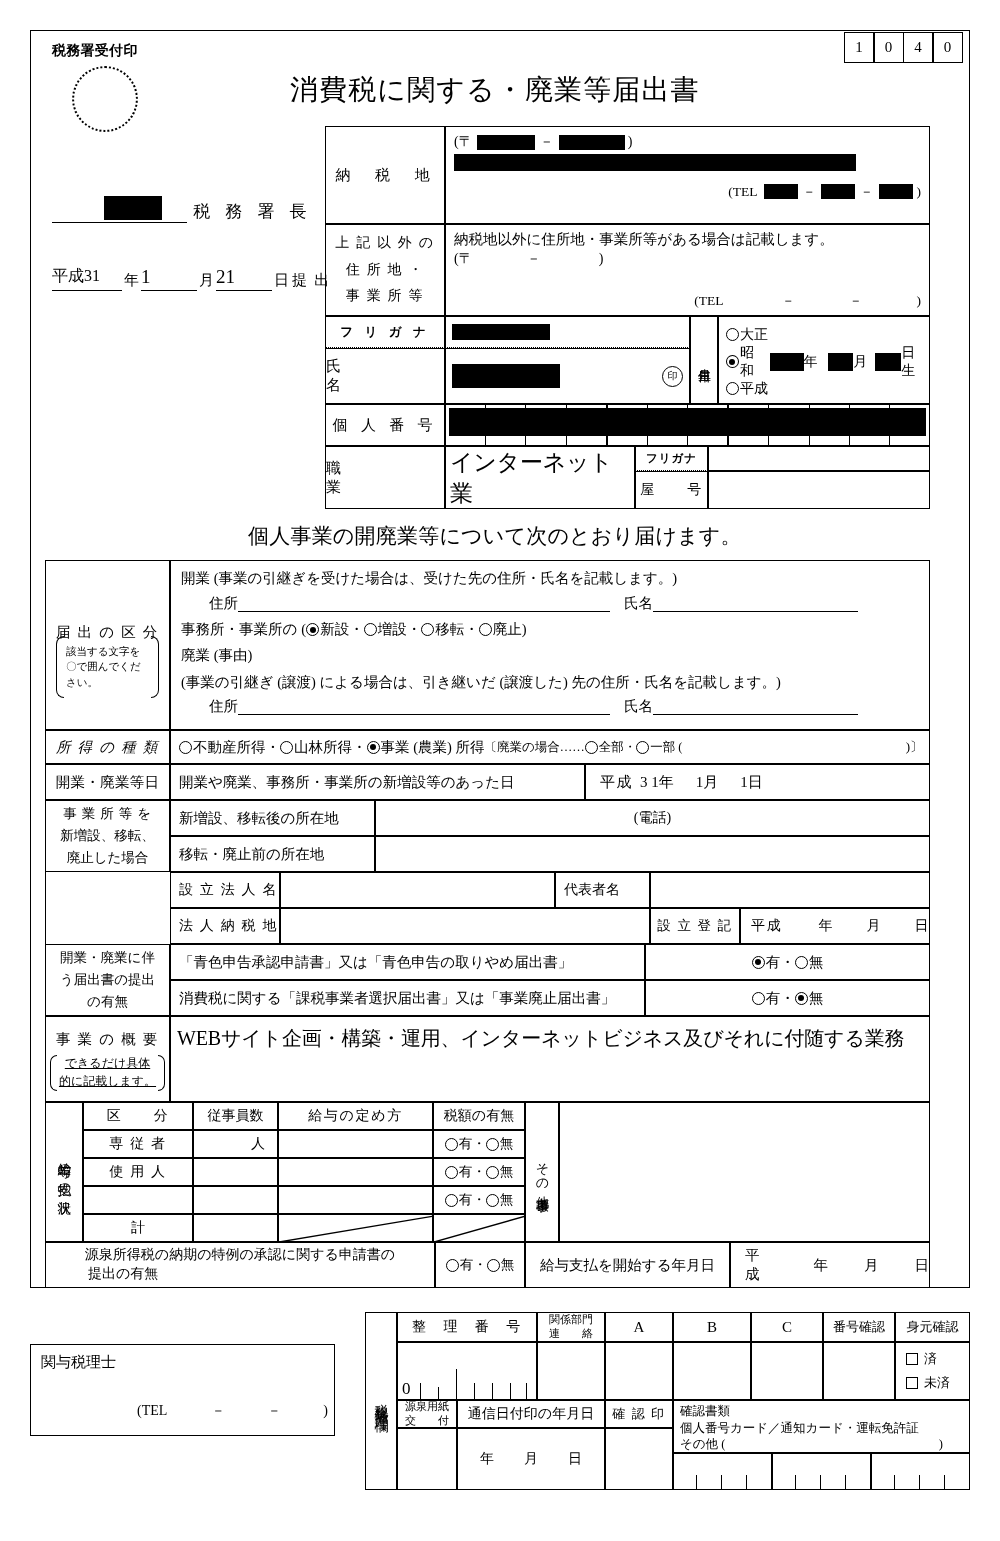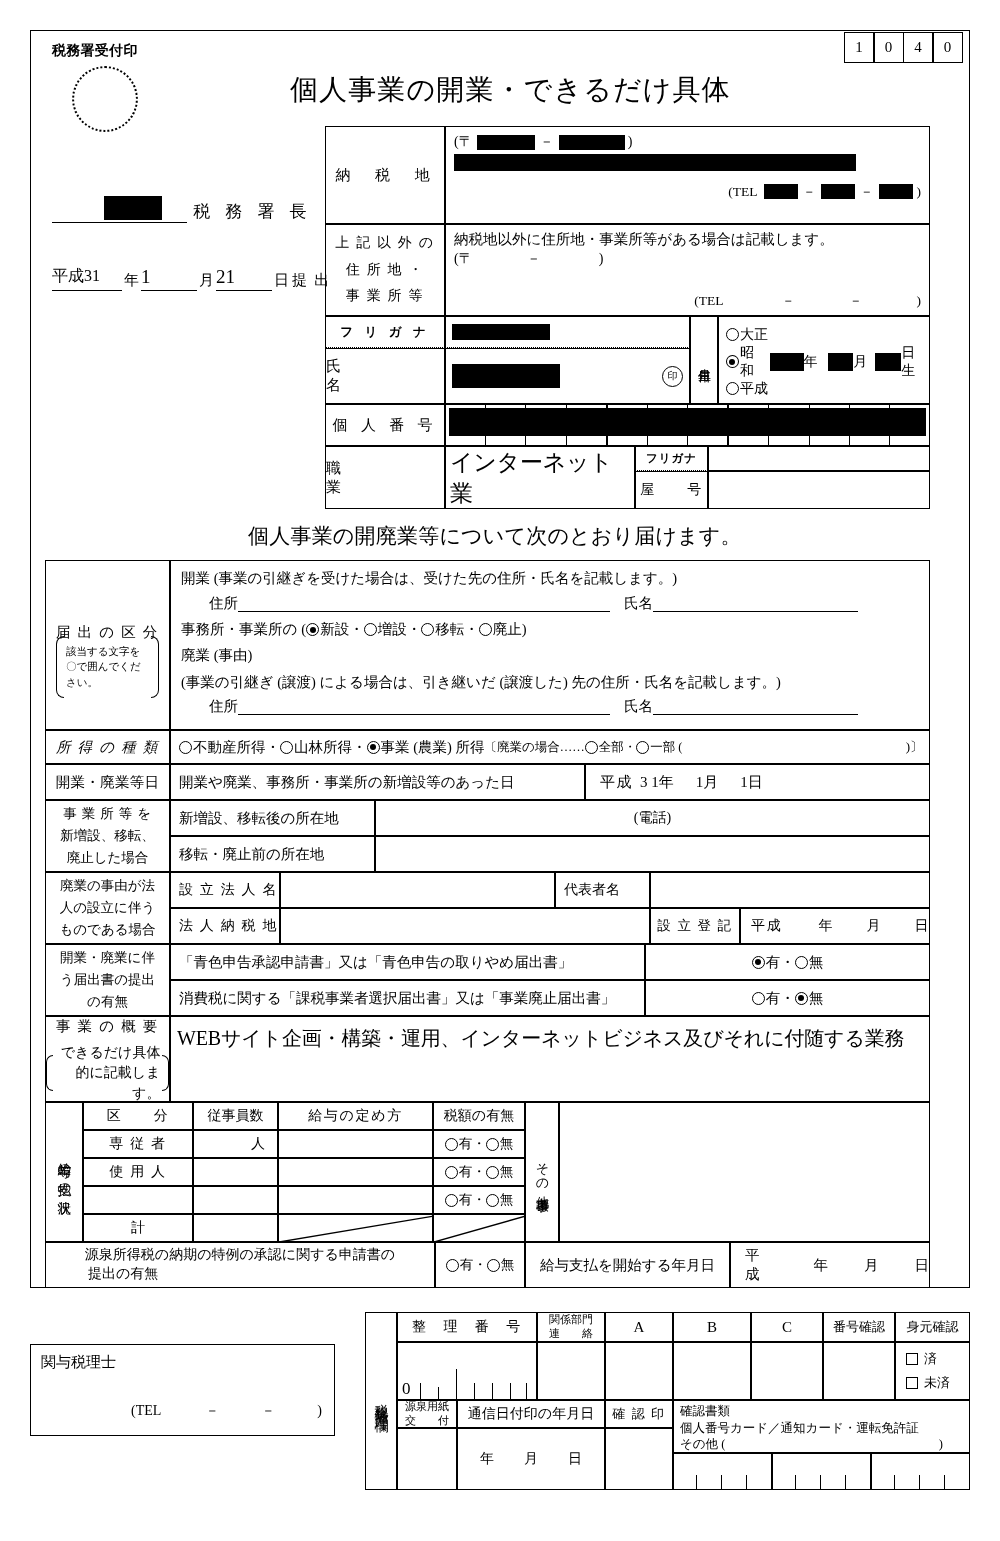--- a/index.html
+++ b/index.html
@@ -65,21 +65,21 @@
   <div class="abs" style="left:845px;top:32px;display:flex;">
     <div class="numbox">1</div>
     <div class="numbox">0</div>
     <div class="numbox">4</div>
     <div class="numbox">0</div>
   </div>
 
   <div class="abs" style="left:52px;top:42px;font-size:14px;font-family:'Liberation Sans',sans-serif;font-weight:bold;letter-spacing:.02em;">税務署受付印</div>
   <div class="abs stamp-circle" style="left:72px;top:66px;"></div>
 
-  <div class="abs" style="left:290px;top:71px;font-size:28px;letter-spacing:.04em;">個人事業の開業・できるだけ具体</div>
+  <div class="abs" style="left:290px;top:71px;font-size:28px;letter-spacing:.04em;">消費税に関する・廃業等届出書</div>
 
   <div class="abs" style="left:52px;top:196px;width:260px;display:flex;align-items:flex-end;">
     <span class="uline" style="width:158px;height:26px;position:relative;">
       <span class="redact" style="width:58px;height:24px;position:absolute;left:52px;bottom:2px;"></span>
     </span>
     <span class="lbl" style="font-size:17px;margin-left:6px;white-space:nowrap;">税 務 署 長</span>
   </div>
 
   <div class="abs" style="left:52px;top:266px;display:flex;align-items:flex-end;font-size:15px;">
     <span class="uline ctr" style="width:70px;height:24px;font-size:16px;">平成31</span>
@@ -304,25 +304,20 @@
     <span style="font-size:13.5px;line-height:1.65;">廃止した場合</span>
   </div>
   <div class="abs bx vctr" style="left:170px;top:836px;width:205px;height:36px;padding-left:8px;">
     <span style="font-size:14.5px;">移転・廃止前の所在地</span>
   </div>
   <div class="abs bx ctr" style="left:375px;top:800px;width:555px;height:36px;">
     <span style="font-size:14px;">(電話)</span>
   </div>
   <div class="abs bx" style="left:375px;top:836px;width:555px;height:36px;"></div>
 
-  <div class="abs bx col ctr" style="left:45px;top:872px;width:125px;height:72px;">
-    <span style="font-size:13.5px;line-height:1.65;">廃業の事由が法</span>
-    <span style="font-size:13.5px;line-height:1.65;">人の設立に伴う</span>
-    <span style="font-size:13.5px;line-height:1.65;">ものである場合</span>
-  </div>
   <div class="abs bx vctr" style="left:170px;top:872px;width:110px;height:36px;padding-left:8px;">
     <span class="lbl2" style="font-size:14px;">設 立 法 人 名</span>
   </div>
   <div class="abs bx" style="left:280px;top:872px;width:275px;height:36px;"></div>
   <div class="abs bx vctr" style="left:555px;top:872px;width:95px;height:36px;padding-left:8px;">
     <span style="font-size:14px;">代表者名</span>
   </div>
   <div class="abs bx" style="left:650px;top:872px;width:280px;height:36px;"></div>
 
   <div class="abs bx vctr" style="left:170px;top:908px;width:110px;height:36px;padding-left:8px;">
@@ -354,21 +349,21 @@
     <span style="font-size:14.5px;">消費税に関する「課税事業者選択届出書」又は「事業廃止届出書」</span>
   </div>
   <div class="abs bx ctr" style="left:645px;top:980px;width:285px;height:36px;font-size:14.5px;">
     <span class="rad"></span><span>有</span>・<span class="rad on"></span><span>無</span>
   </div>
 
   <div class="abs bx col ctr" style="left:45px;top:1016px;width:125px;height:86px;">
     <span class="lbl2" style="font-size:14.5px;margin-top:2px;">事 業 の 概 要</span>
     <div style="display:flex;align-items:center;margin-top:6px;">
       <div style="width:6px;height:34px;border:1.3px solid #000;border-right:none;border-radius:9px 0 0 9px;"></div>
-      <div style="font-size:14px;line-height:1.45;font-family:'Liberation Sans',sans-serif;padding:0 2px;text-align:right;">
+      <div style="font-size:12px;line-height:1.45;font-family:'Liberation Sans',sans-serif;padding:0 2px;text-align:center;text-decoration:underline;">
         <div>できるだけ具体</div>
         <div>的に記載します。</div>
       </div>
       <div style="width:6px;height:34px;border:1.3px solid #000;border-left:none;border-radius:0 9px 9px 0;"></div>
     </div>
   </div>
   <div class="abs bx" style="left:170px;top:1016px;width:760px;height:86px;padding:8px 4px 0 6px;">
     <span style="font-size:20px;letter-spacing:-.008em;">WEBサイト企画・構築・運用、インターネットビジネス及びそれに付随する業務</span>
   </div>
 
@@ -448,21 +443,21 @@
   </div>
   <div class="abs bx vctr" style="left:730px;top:1242px;width:200px;height:46px;padding-left:14px;font-size:14.5px;">
     <span class="lbl2">平成</span>
     <span style="margin-left:38px;">年</span>
     <span style="margin-left:36px;">月</span>
     <span style="margin-left:36px;">日</span>
   </div>
 
   <div class="abs bx" style="left:30px;top:1344px;width:305px;height:92px;border-width:1.6px;">
     <div style="font-size:15px;padding:8px 0 0 10px;">関与税理士</div>
-    <div class="vctr" style="font-size:14px;margin-top:30px;padding-left:100px;">
+    <div class="vctr" style="font-size:14px;margin-top:30px;padding-left:100px;justify-content:center;">
       <span>(TEL</span>
       <span style="display:inline-block;width:44px;"></span>
       <span>－</span>
       <span style="display:inline-block;width:42px;"></span>
       <span>－</span>
       <span style="display:inline-block;width:42px;"></span>
       <span>)</span>
     </div>
   </div>
 

